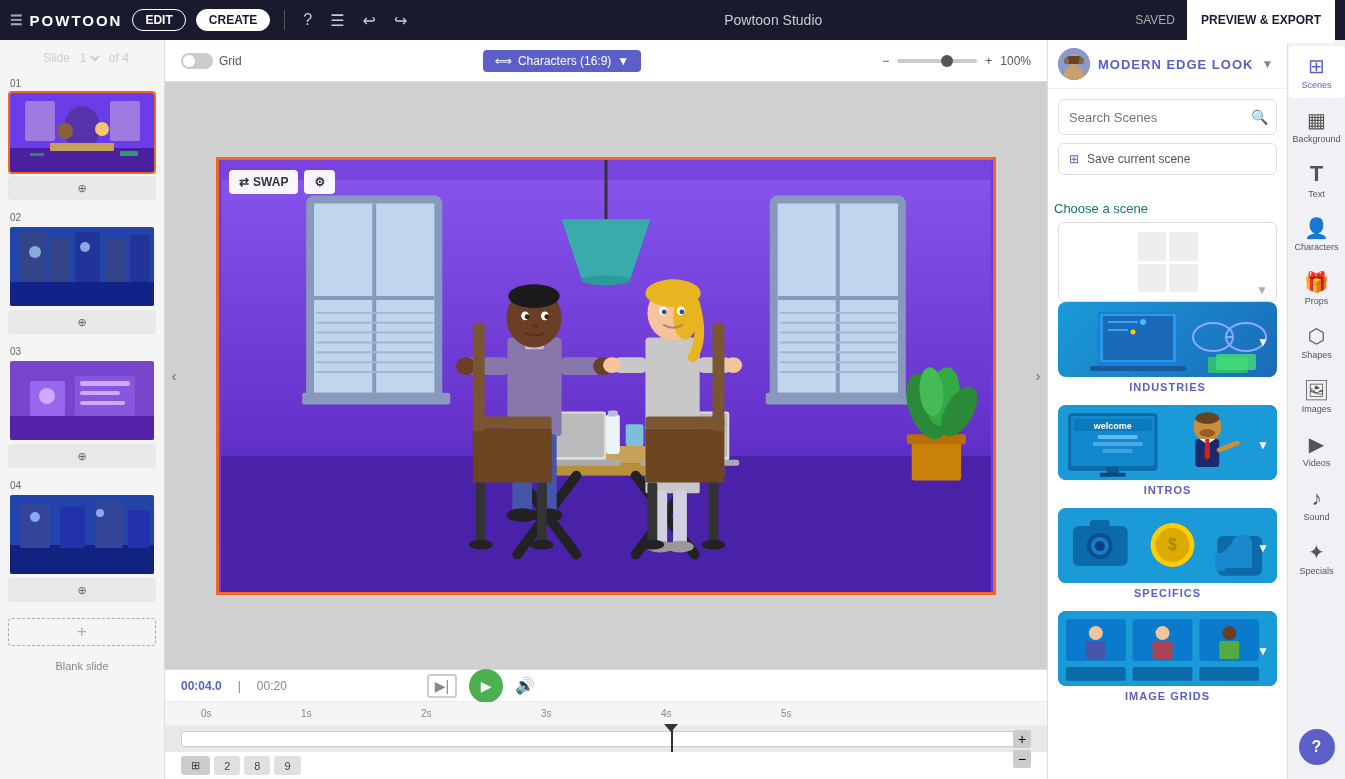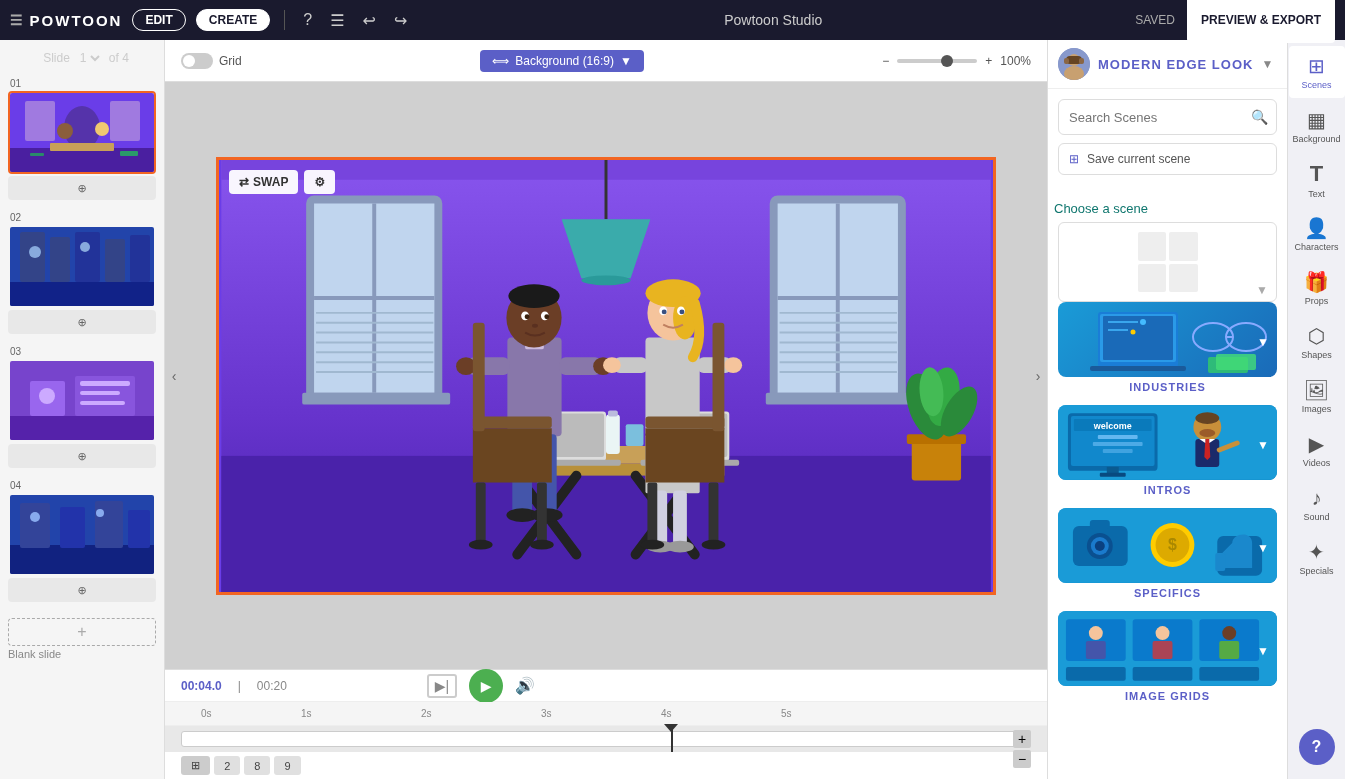--- a/index.html
+++ b/index.html
@@ -122,21 +122,22 @@
       display: flex;
       align-items: center;
       justify-content: center;
       color: #aaa;
       font-size: 16px;
       margin-top: 4px;
     }
     .blank-slide-label {
       font-size: 11px;
       color: #888;
-      margin-top: 2px;
+      text-align: center;
+      margin-top: 14px;
     }
     .slide-duplicate-btn {
       width: 148px;
       height: 24px;
       background: #e8e8e8;
       border: none;
       border-radius: 4px;
       cursor: pointer;
       display: flex;
       align-items: center;
@@ -737,21 +738,21 @@
   <div class="canvas-area">
 
     <div class="canvas-toolbar">
       <div class="grid-toggle">
         <div class="toggle-switch"></div>
         <span>Grid</span>
       </div>
       <div class="canvas-center-controls">
         <button class="aspect-ratio-btn">
           <span>⟺</span>
-          <span>Background (16:9)</span>
+          <span>Characters (16:9)</span>
           <span>▼</span>
         </button>
       </div>
       <div class="canvas-right-controls">
         <span style="cursor:pointer;">−</span>
         <div class="zoom-slider">
           <div class="zoom-slider-thumb"></div>
         </div>
         <span style="cursor:pointer;">+</span>
         <span>100%</span>

